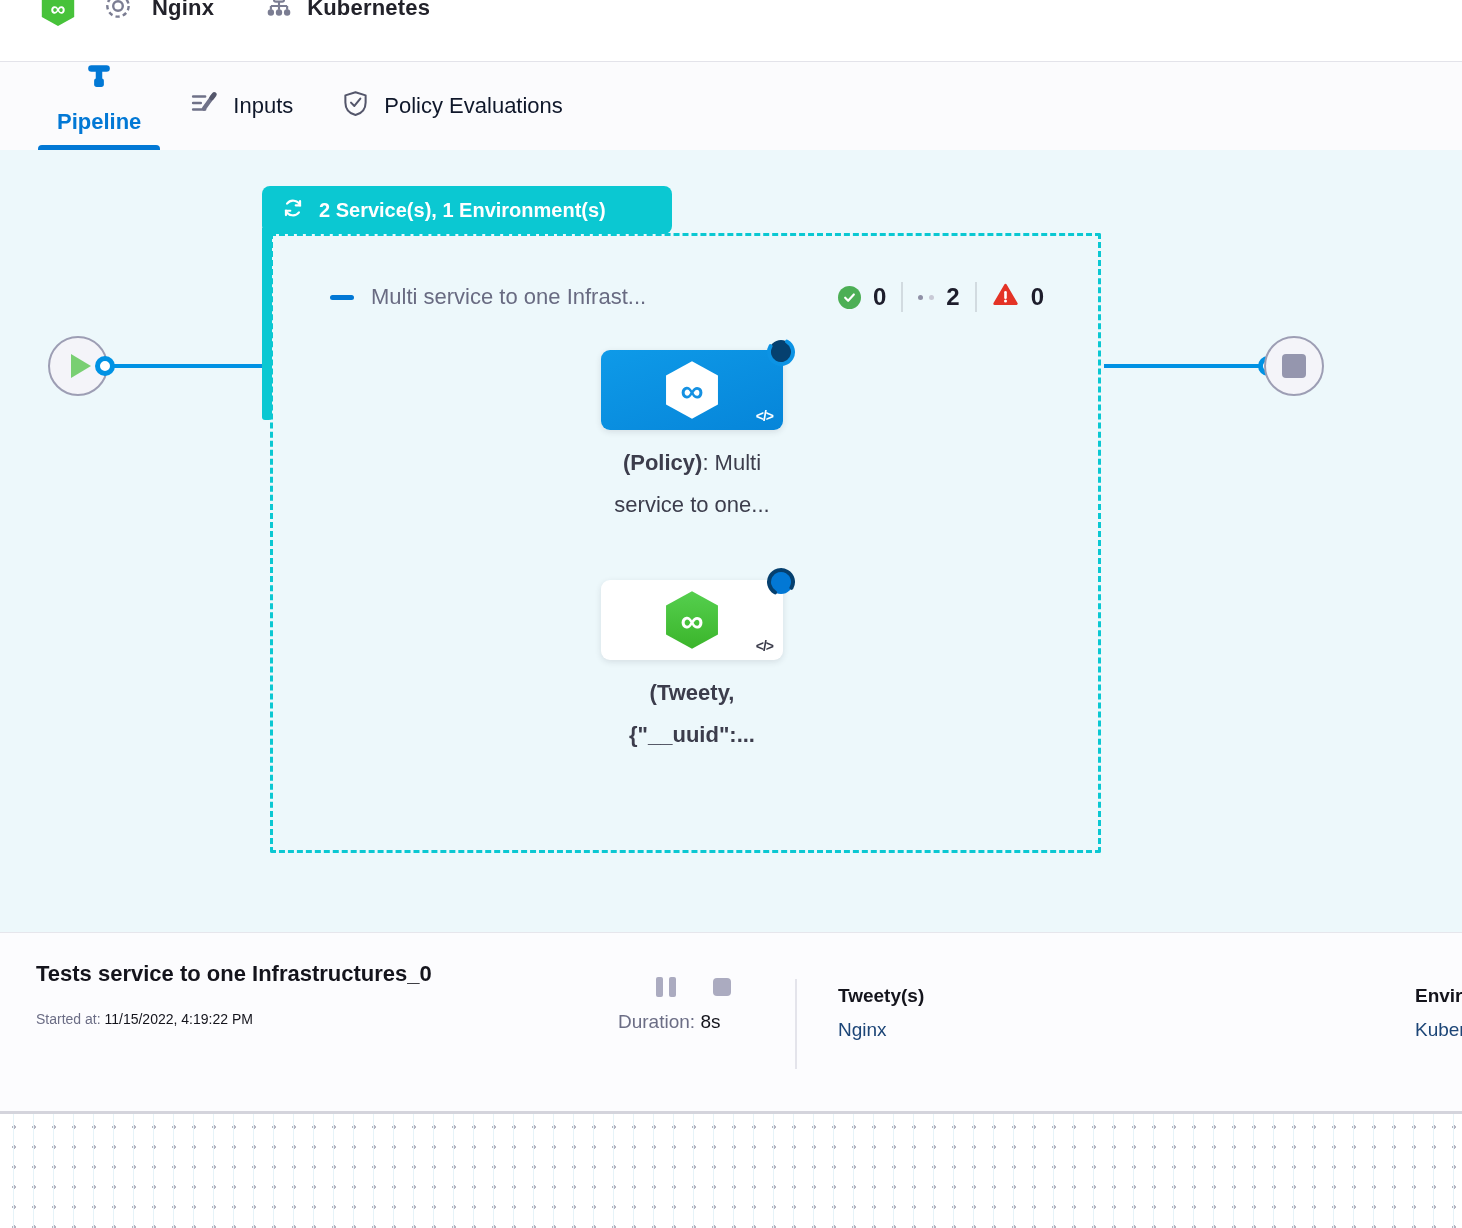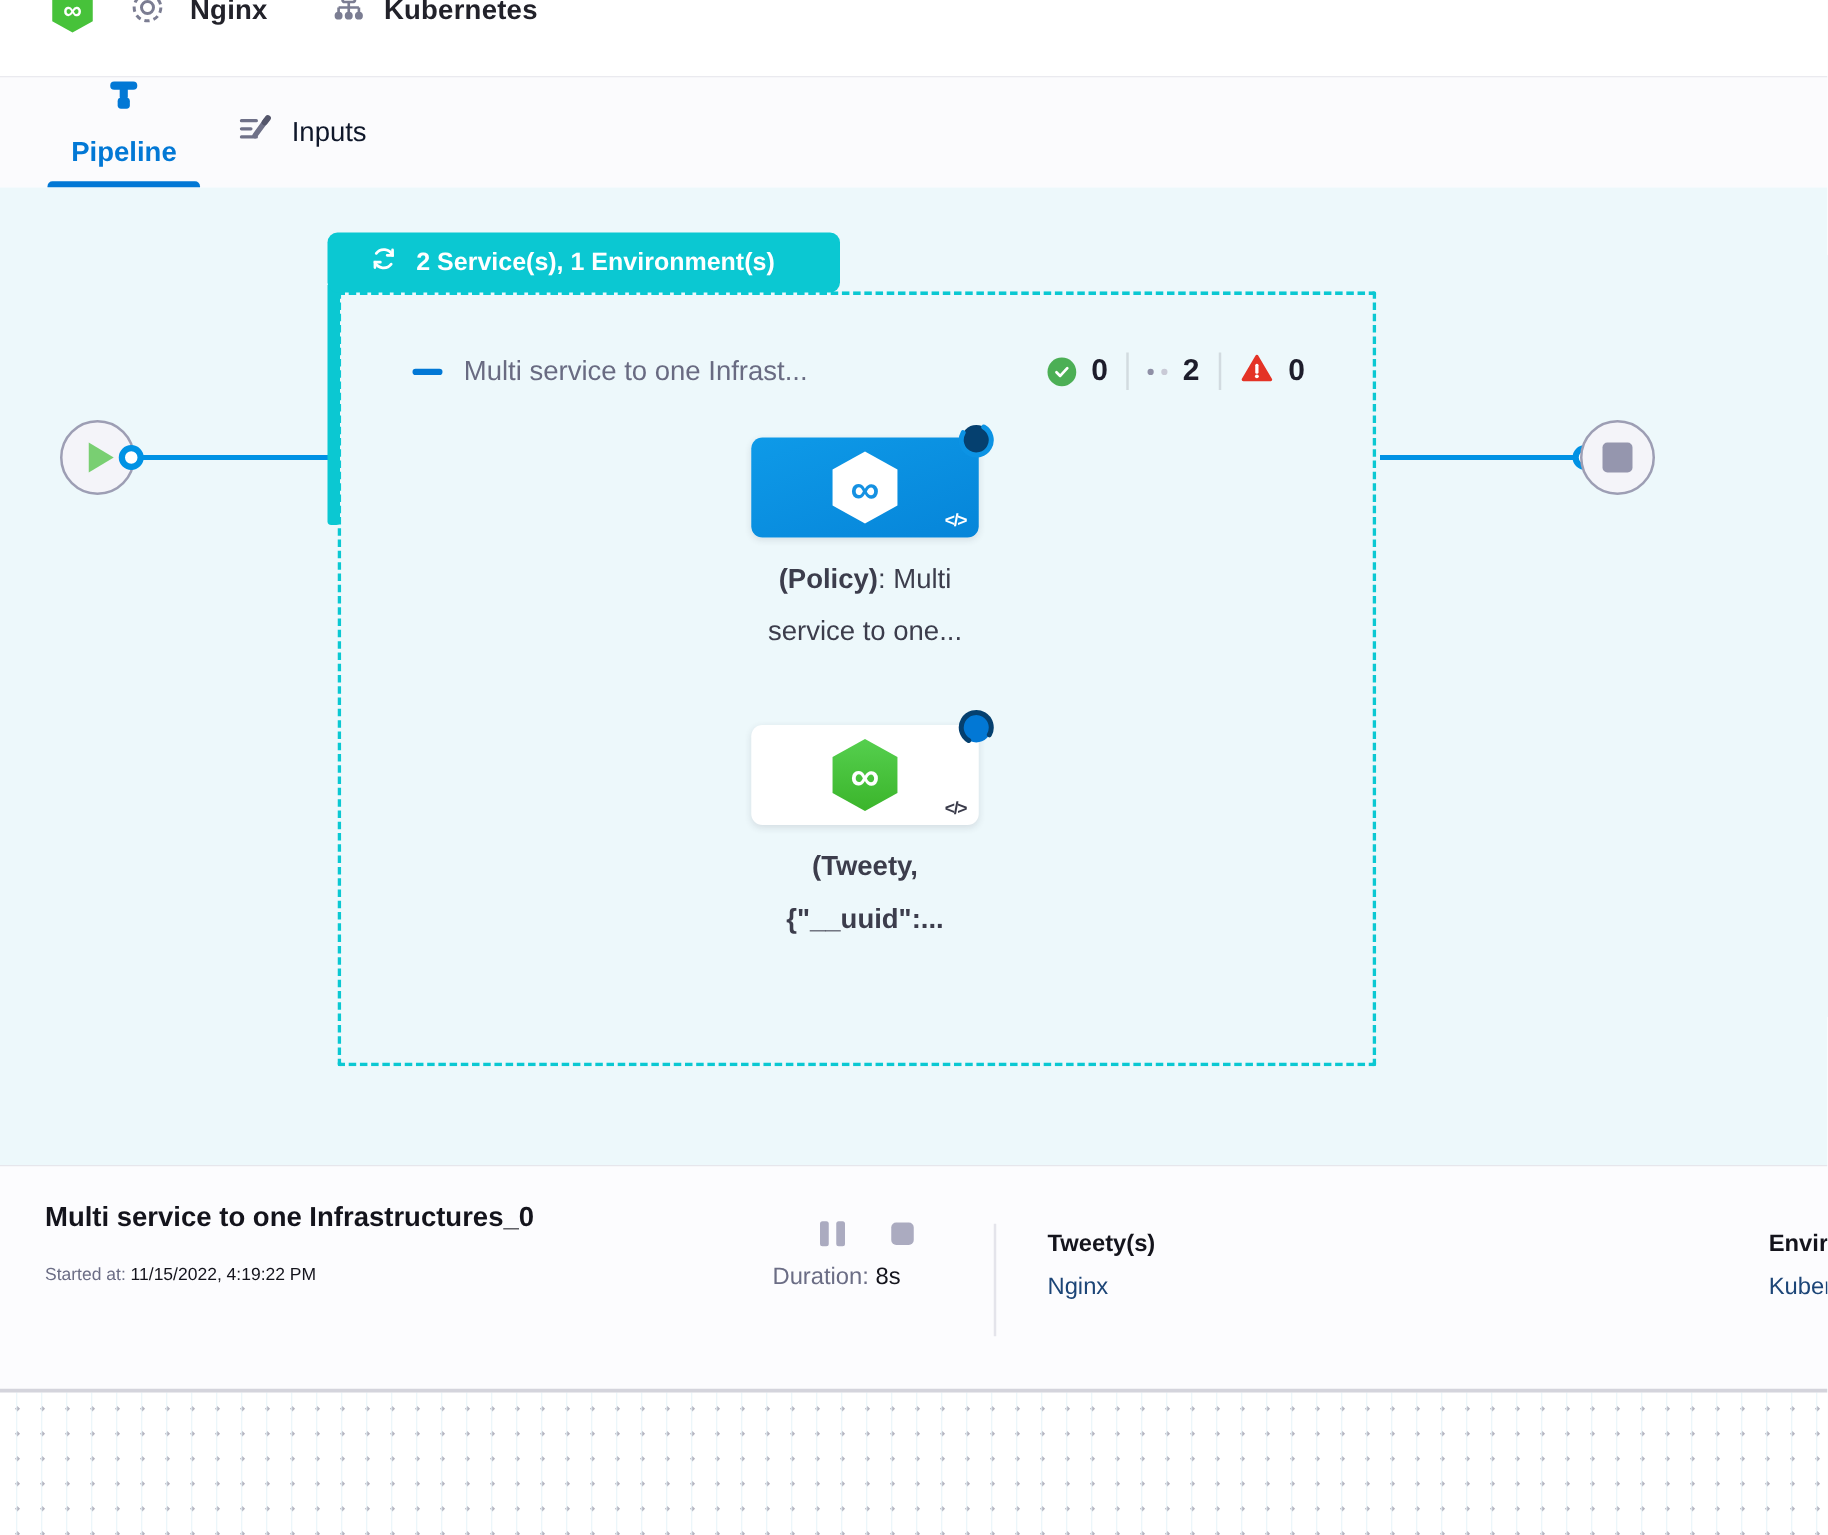--- a/index.html
+++ b/index.html
@@ -21,21 +21,21 @@
   .tab.active .underline { position:absolute; left:0; right:0; bottom:0; height:5px; background:#0278D5; border-radius:4px 4px 0 0; }
 
   
   .canvas { position:absolute; top:150px; left:0; width:100%; height:782px; background:#EDF8FB; }
   .exec-node { position:absolute; width:60px; height:60px; border-radius:50%; background:#F4F4F9; border:2px solid #9D9EB4; display:flex; align-items:center; justify-content:center; }
   .play-tri { width:0; height:0; border-left:20px solid #79CF72; border-top:12px solid transparent; border-bottom:12px solid transparent; margin-left:5px; }
   .stop-sq { width:24px; height:24px; background:#9596AE; border-radius:4px; }
   .conn-line { position:absolute; height:4px; background:#0092E4; }
   .conn-dot { position:absolute; width:20px; height:20px; border-radius:50%; background:#fff; border:5px solid #0092E4; }
 
-  .group-badge { position:absolute; left:262px; top:36px; width:410px; height:48px; background:#0BC8D2; border-radius:8px; display:flex; align-items:center; padding-left:32px; gap:13px; color:#fff; font-size:20px; font-weight:600; z-index:3; }
+  .group-badge { position:absolute; left:262px; top:36px; width:410px; height:48px; background:#0BC8D2; border-radius:8px; display:flex; align-items:center; padding-left:18px; gap:13px; color:#fff; font-size:20px; font-weight:600; z-index:3; }
   .teal-bar { position:absolute; left:262px; top:78px; width:10px; height:192px; background:#0BC8D2; border-radius:0 0 3px 3px; z-index:2; }
   .dashed-box { position:absolute; left:270px; top:83px; width:831px; height:620px; border:3px dashed #0BC8D2; border-radius:2px; }
 
   .stage-header { position:absolute; left:0; top:38px; width:100%; height:46px; display:flex; align-items:center; }
   .collapse-minus { position:absolute; left:57px; width:24px; height:5px; border-radius:3px; background:#0278D5; cursor:pointer; }
   .stage-title { position:absolute; left:98px; font-size:22px; color:#696B82; font-weight:500; }
   .status-cluster { position:absolute; right:54px; display:flex; align-items:center; gap:12px; }
   .status-num { font-size:24px; font-weight:600; color:#1D1D2B; }
   .status-sep { width:2px; height:30px; background:#D2DBE0; margin:0 3px; }
   .check-badge { width:23px; height:23px; border-radius:50%; background:#4CAF55; color:#fff; display:flex; align-items:center; justify-content:center; }
@@ -126,20 +126,29 @@
     </div>
     <div class="tab">
       <span>
         <svg width="28" height="26" viewBox="0 0 24 24" fill="none" stroke="#6F7188" stroke-width="2.4" stroke-linecap="round">
           <path d="M2 6 H13 M2 12 H9 M2 18 H13"></path>
           <path d="M12 17 L20 6" stroke-width="4"></path>
           <path d="M21.5 4.2 L19.2 7.2" stroke="#54566B" stroke-width="4.5"></path>
         </svg>
       </span>
       <span>Inputs</span>
+    </div>
+    <div class="tab">
+      <span>
+        <svg width="27" height="27" viewBox="0 0 24 24" fill="none" stroke="#54566B" stroke-width="1.8" stroke-linejoin="round">
+          <path d="M12 2 L21 4.8 V11 C21 17 17.2 20.8 12 22.3 C6.8 20.8 3 17 3 11 V4.8 Z"></path>
+          <path d="M8 11.2 L11 14.2 L16.3 7.6" stroke-linecap="round"></path>
+        </svg>
+      </span>
+      <span>Policy Evaluations</span>
     </div>
   </div>
 
   <div class="canvas">
 
     <div class="exec-node" style="left:48px; top:186px;">
       <span class="play-tri"></span>
     </div>
     <span class="conn-dot" style="left:95px; top:206px;"></span>
     <span class="conn-line" style="left:113px; top:214px; width:150px;"></span>
@@ -233,21 +242,21 @@
 
     <span class="conn-line" style="left:1104px; top:214px; width:164px;"></span>
     <span class="conn-dot" style="left:1258px; top:206px;"></span>
     <div class="exec-node" style="left:1264px; top:186px;">
       <span class="stop-sq"></span>
     </div>
 
   </div>
 
   <div class="footer">
-    <div class="f-title">Multi service to one Infrastructures_0</div>
+    <div class="f-title">Tests service to one Infrastructures_0</div>
     <div class="f-meta">
       <span class="f-label">Started at:</span><span> 11/15/2022, 4:19:22 PM</span>
     </div>
     <div class="f-controls">
       <span class="pause-icon">
           <i></i>
           <i></i>
         </span>
       <span class="stop-icon"></span>
     </div>

